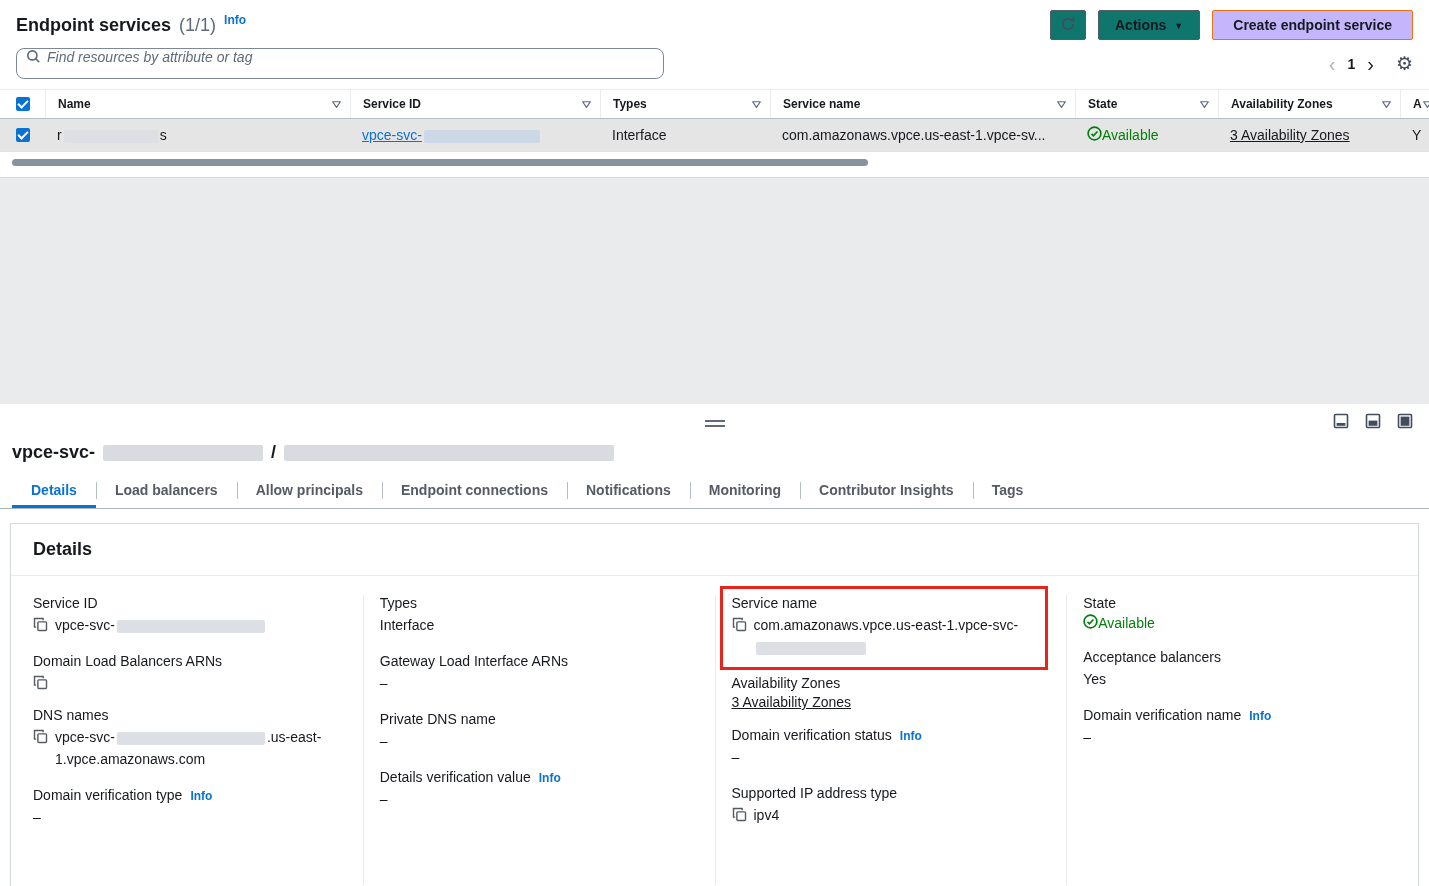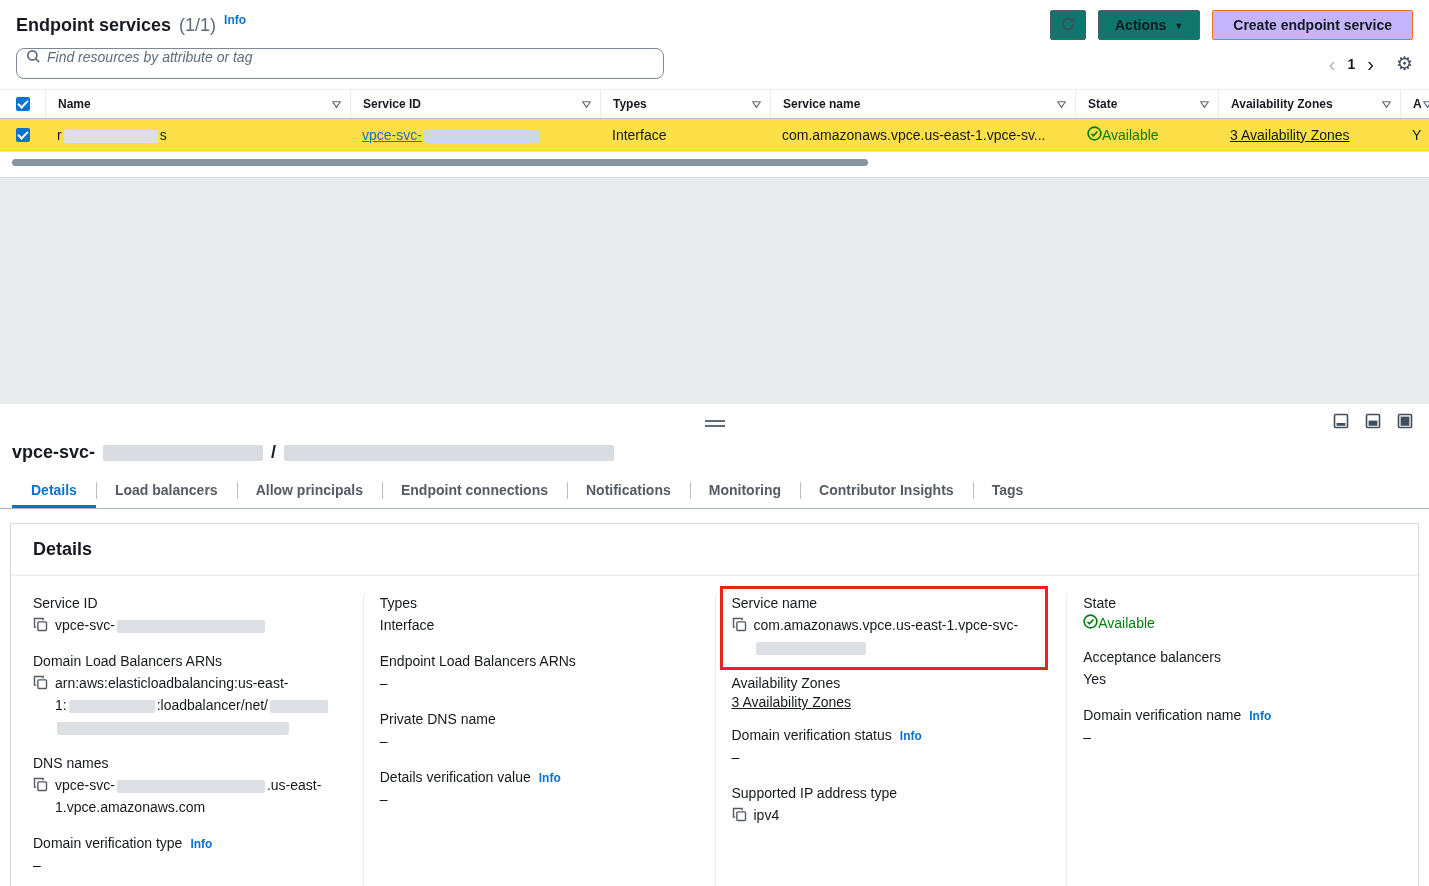--- a/index.html
+++ b/index.html
@@ -31,21 +31,21 @@
 
   
   .grid-cols { display: grid; grid-template-columns: 45px 305px 250px 170px 305px 143px 182px minmax(0,1fr); }
   .thead { height: 30px; border-top: 1px solid #e9ebed; border-bottom: 1px solid #b6bec9; align-items: center; }
   .th { display: flex; align-items: center; justify-content: space-between; padding: 0 8px 0 12px; height: 100%; border-left: 1px solid #e9ebed; overflow: hidden; white-space: nowrap; }
   .th-label { font-size: 12px; font-weight: 700; }
   .filter-ic { flex: none; display: inline-flex; cursor: pointer; }
   .cbcell { display: flex; align-items: center; justify-content: center; height: 100%; }
   .cb { width: 14px; height: 14px; background: #0972d3; border-radius: 2px; position: relative; display: inline-block; cursor: pointer; }
   .cb::after { content: ''; position: absolute; left: 4px; top: 1px; width: 4px; height: 8px; border: solid #fff; border-width: 0 2px 2px 0; transform: rotate(45deg); }
-  .trow { height: 33px; background: #fde047; align-items: center; border-bottom: 1px solid #d1e7f5; font-size: 14px; }
+  .trow { height: 33px; background: #e5e5e5; align-items: center; border-bottom: 1px solid #d1e7f5; font-size: 14px; }
   .td { padding: 0 8px 0 12px; white-space: nowrap; overflow: hidden; }
   .td.truncate { text-overflow: ellipsis; }
   .link { color: #0972d3; text-decoration: underline; cursor: pointer; }
   .status { display: inline-flex; align-items: center; color: #037f0c; }
   .azlink { color: #16191f; text-decoration: underline; cursor: pointer; }
   .hscroll { height: 9px; margin: 6px 4px 10px; position: relative; }
   .hthumb { position: absolute; left: 8px; top: 1px; width: 856px; height: 7px; border-radius: 4px; background: #87939f; cursor: pointer; }
 
   .gap { height: 227px; background: #e9ebed; border-top: 1px solid #d5dbdb; }
 
@@ -284,25 +284,20 @@
             <div class="flabel">
               <span>Domain Load Balancers ARNs</span>
             </div>
             <div class="fvalue">
               <span class="copy-btn">
                 <svg width="15" height="15" viewBox="0 0 16 16">
                   <rect x="5.2" y="5.2" width="9.2" height="9.2" rx="1" fill="none" stroke="#545b64" stroke-width="1.5"></rect>
                   <path d="M10.8 3.4V1.6H1.6v9.2h1.8" fill="none" stroke="#545b64" stroke-width="1.5"></path>
                 </svg>
               </span>
-              <div class="lines">
-                <div class="line"><span>arn:aws:elasticloadbalancing:us-east-</span></div>
-                <div class="line"><span>1:</span><span class="redact" style="width: 86px;"></span><span>:loadbalancer/net/</span><span class="redact" style="width: 58px;"></span></div>
-                <div class="line"><span class="redact" style="width: 232px;"></span></div>
-              </div>
             </div>
           </div>
           <div class="field">
             <div class="flabel">
               <span>DNS names</span>
             </div>
             <div class="fvalue">
               <span class="copy-btn">
                 <svg width="15" height="15" viewBox="0 0 16 16">
                   <rect x="5.2" y="5.2" width="9.2" height="9.2" rx="1" fill="none" stroke="#545b64" stroke-width="1.5"></rect>
@@ -333,21 +328,21 @@
               <span>Types</span>
             </div>
             <div class="fvalue">
               <div class="lines">
                 <div class="line"><span>Interface</span></div>
               </div>
             </div>
           </div>
           <div class="field">
             <div class="flabel">
-              <span>Endpoint Load Balancers ARNs</span>
+              <span>Gateway Load Interface ARNs</span>
             </div>
             <div class="fvalue">
               <div class="lines">
                 <div class="line"><span>–</span></div>
               </div>
             </div>
           </div>
           <div class="field">
             <div class="flabel">
               <span>Private DNS name</span>

